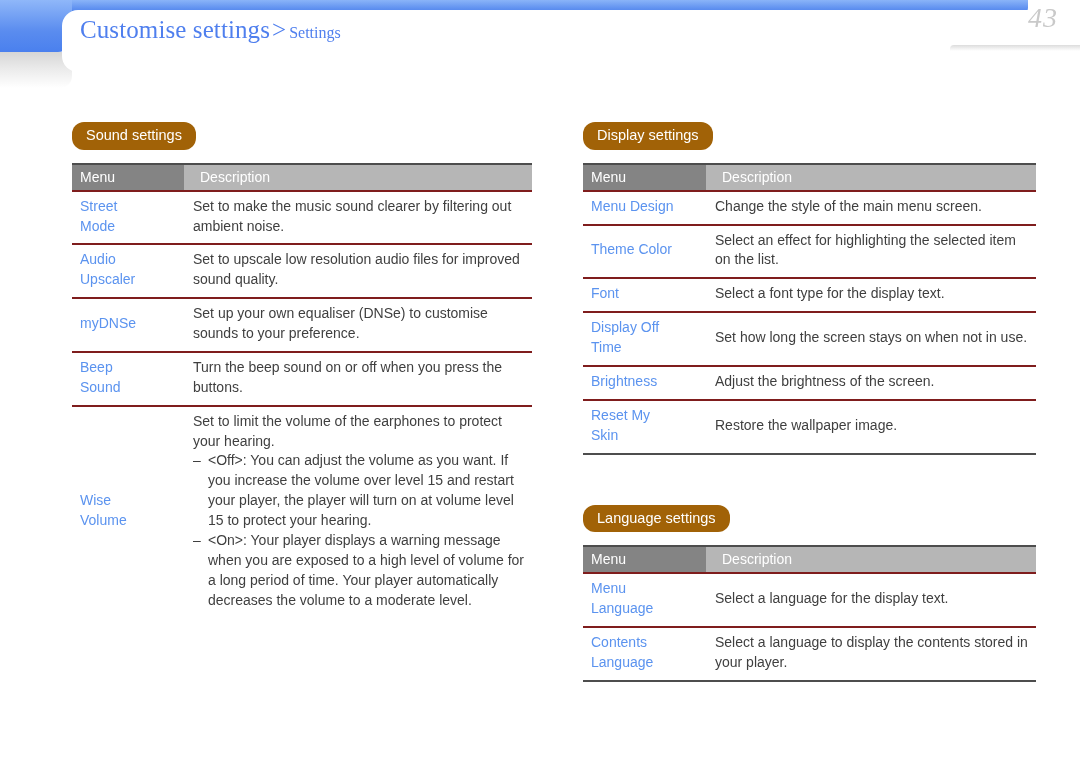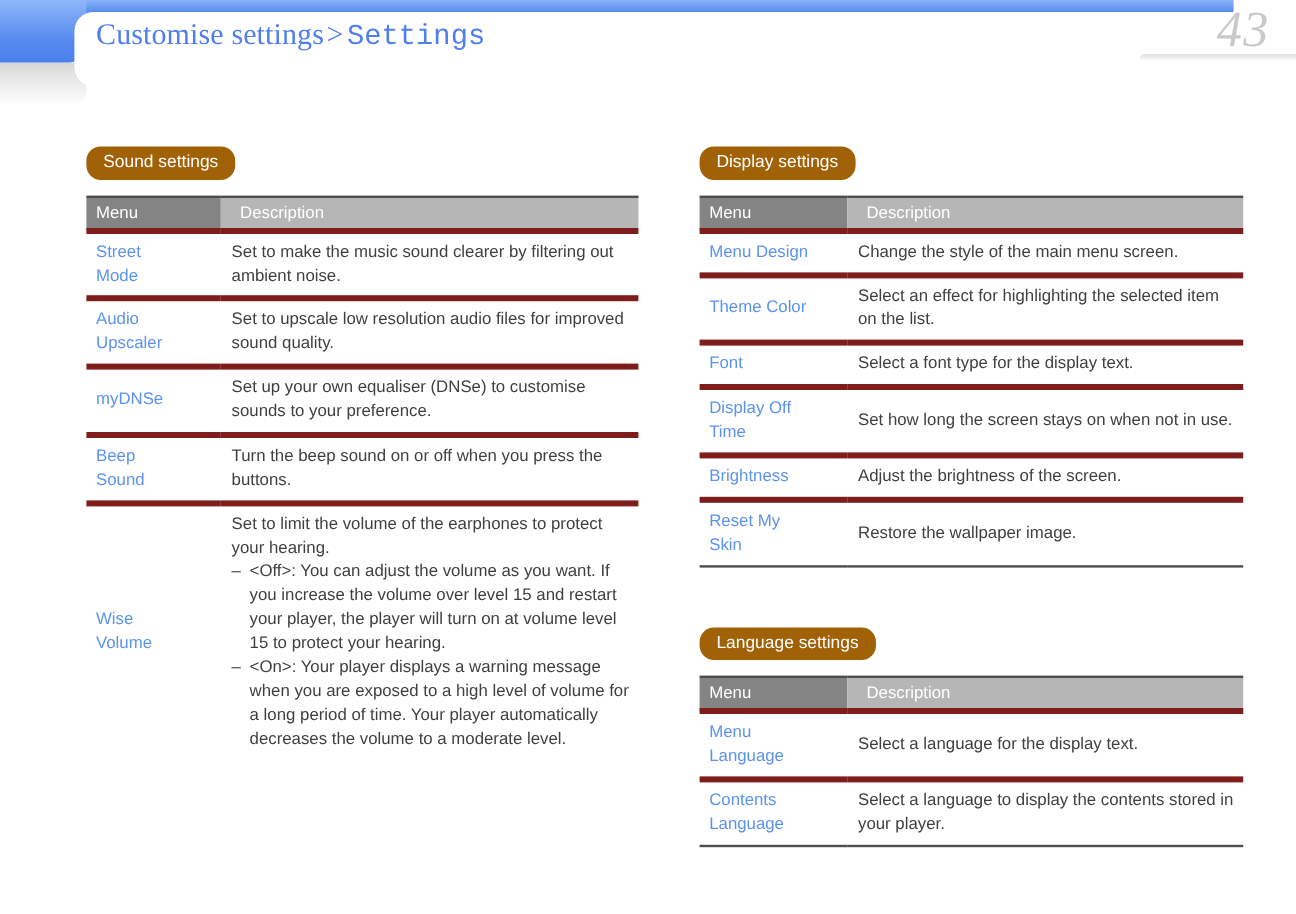--- a/index.html
+++ b/index.html
@@ -73,30 +73,29 @@
   }
   .breadcrumb .crumb-main {
     font-size: 25px;
     letter-spacing: 0.1px;
   }
   .breadcrumb .crumb-sep {
     font-size: 25px;
     padding: 0 3px 0 2px;
   }
   .breadcrumb .crumb-sub {
-    font-size: 24px;
-    font-family: Liberation Mono, monospace;
+    font-size: 16px;
   }
   .page-number {
     position: absolute;
     right: 22px;
     top: 4px;
     font-family: "Liberation Serif", serif;
     font-style: italic;
-    font-size: 42px;
+    font-size: 28px;
     color: #c9c9c9;
     letter-spacing: 1px;
     line-height: 1;
   }
   .page-number-rule {
     position: absolute;
     right: 0px;
     top: 45px;
     width: 130px;
     height: 6px;
@@ -150,21 +149,21 @@
     border-top: 2px solid #4d4d4d;
   }
   table.settings-table tr.head-row th.col-menu {
     background: #848484;
   }
   table.settings-table tr.head-row th.col-desc {
     background: #b6b6b6;
     padding-left: 16px;
   }
   table.settings-table td {
-    border-top: 5px solid #7f1d1d;
+    border-top: 2px solid #7f1d1d;
     padding: 5px 8px 7px 8px;
     font-size: 14px;
     line-height: 1.42;
     vertical-align: middle;
     color: #404040;
   }
   table.settings-table tr:first-of-type.body-row td {
     border-top: none;
   }
   table.settings-table td.menu-cell {

